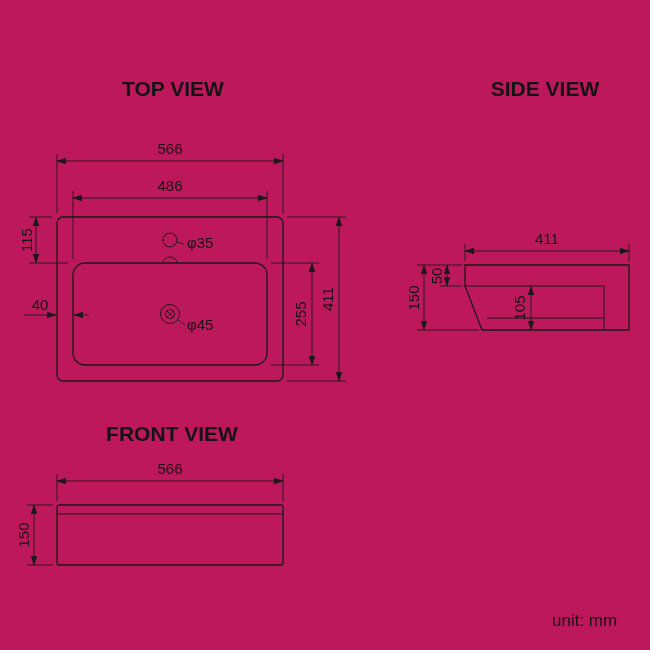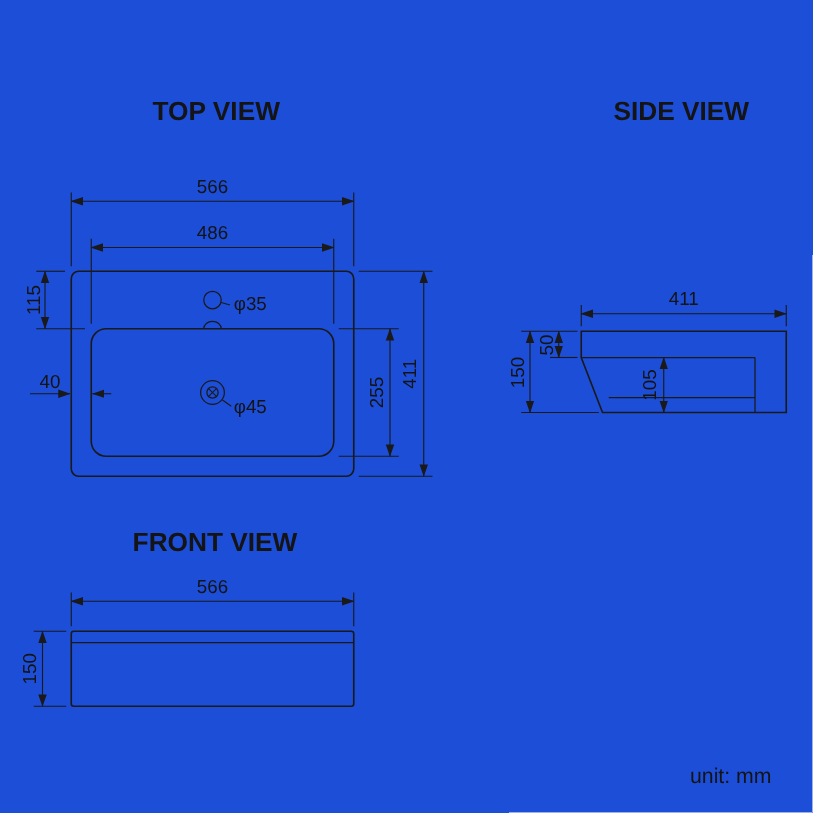--- a/index.html
+++ b/index.html
@@ -1,16 +1,16 @@
 <!DOCTYPE html>
 <html><head>
 <meta charset="utf-8">
 <style>
   html,body{margin:0;padding:0;background:#ffffff;}
-  #stage{position:relative;width:650px;height:650px;background:#1d4ed8;overflow:hidden;}
+  #stage{position:relative;width:650px;height:650px;background:#be185d;overflow:hidden;}
   svg{display:block;}
   text{font-family:"Liberation Sans", sans-serif;fill:#141414;}
   .title{font-size:21px;font-weight:600;}
   .dimtxt{font-size:15px;}
   .unit{font-size:17px;}
   .geo{fill:none;stroke:#1a1a1a;stroke-width:1.3;}
   .thin{fill:none;stroke:#1a1a1a;stroke-width:1;}
   .ext{stroke:#1a1a1a;stroke-width:0.9;}
   .dim{stroke:#1a1a1a;stroke-width:0.9;}
 </style>

